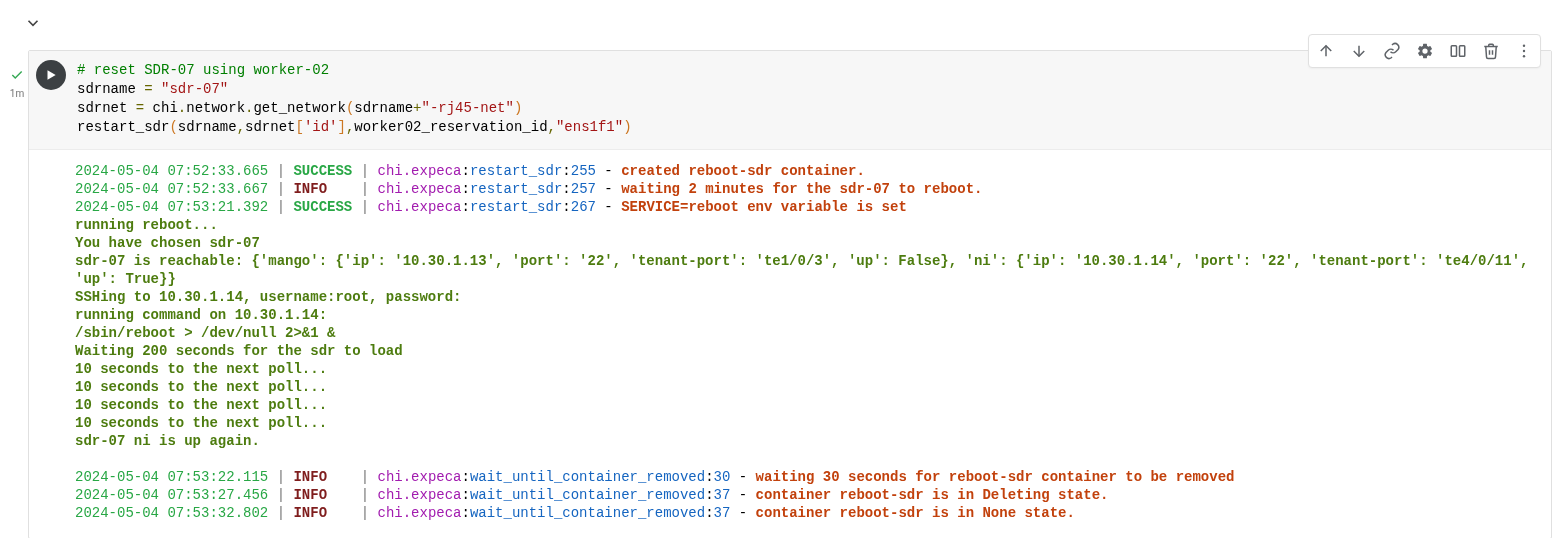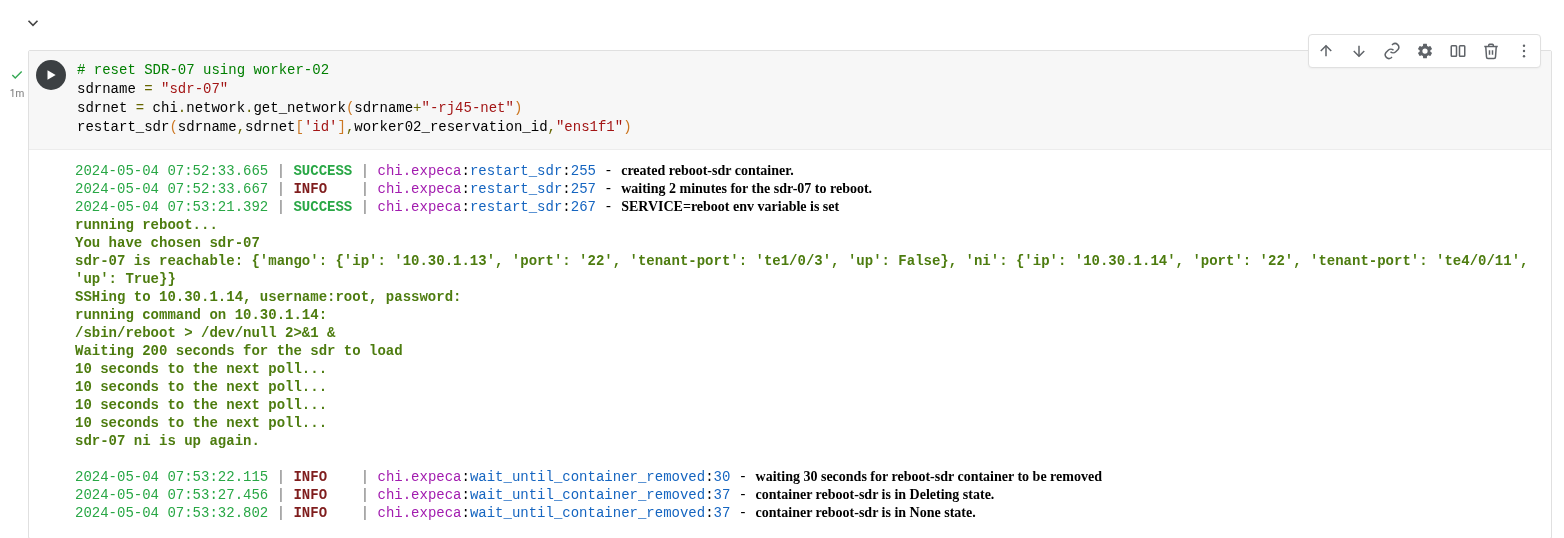--- a/index.html
+++ b/index.html
@@ -119,21 +119,21 @@
   .log-line { white-space: pre-wrap; }
   .ts { color: #28a745; }
   .pipe { color: #777; }
   .lvl { font-weight: bold; text-align: center; }
   .lvl-success { color: #28a745; }
   .lvl-info { color: #7f1d1d; }
   .mod { color: #a21caf; }
   .func { color: #1565c0; }
   .ln { color: #1565c0; }
   .dash { color: #000; }
-  .msg-bold { color: #000000; font-weight: bold; font-family: Liberation Serif, serif; }
+  .msg-bold { color: #c2410c; font-weight: bold; }
   .stdout { color: #4d7c0f; font-weight: bold; }
 </style>
 </head>
 <body>
 
 <div class="section-header">
   <svg class="chev" viewBox="0 0 24 24" fill="none" stroke="currentColor" stroke-width="2.2">
       <polyline points="6 9 12 15 18 9"></polyline>
     </svg>
 </div>

